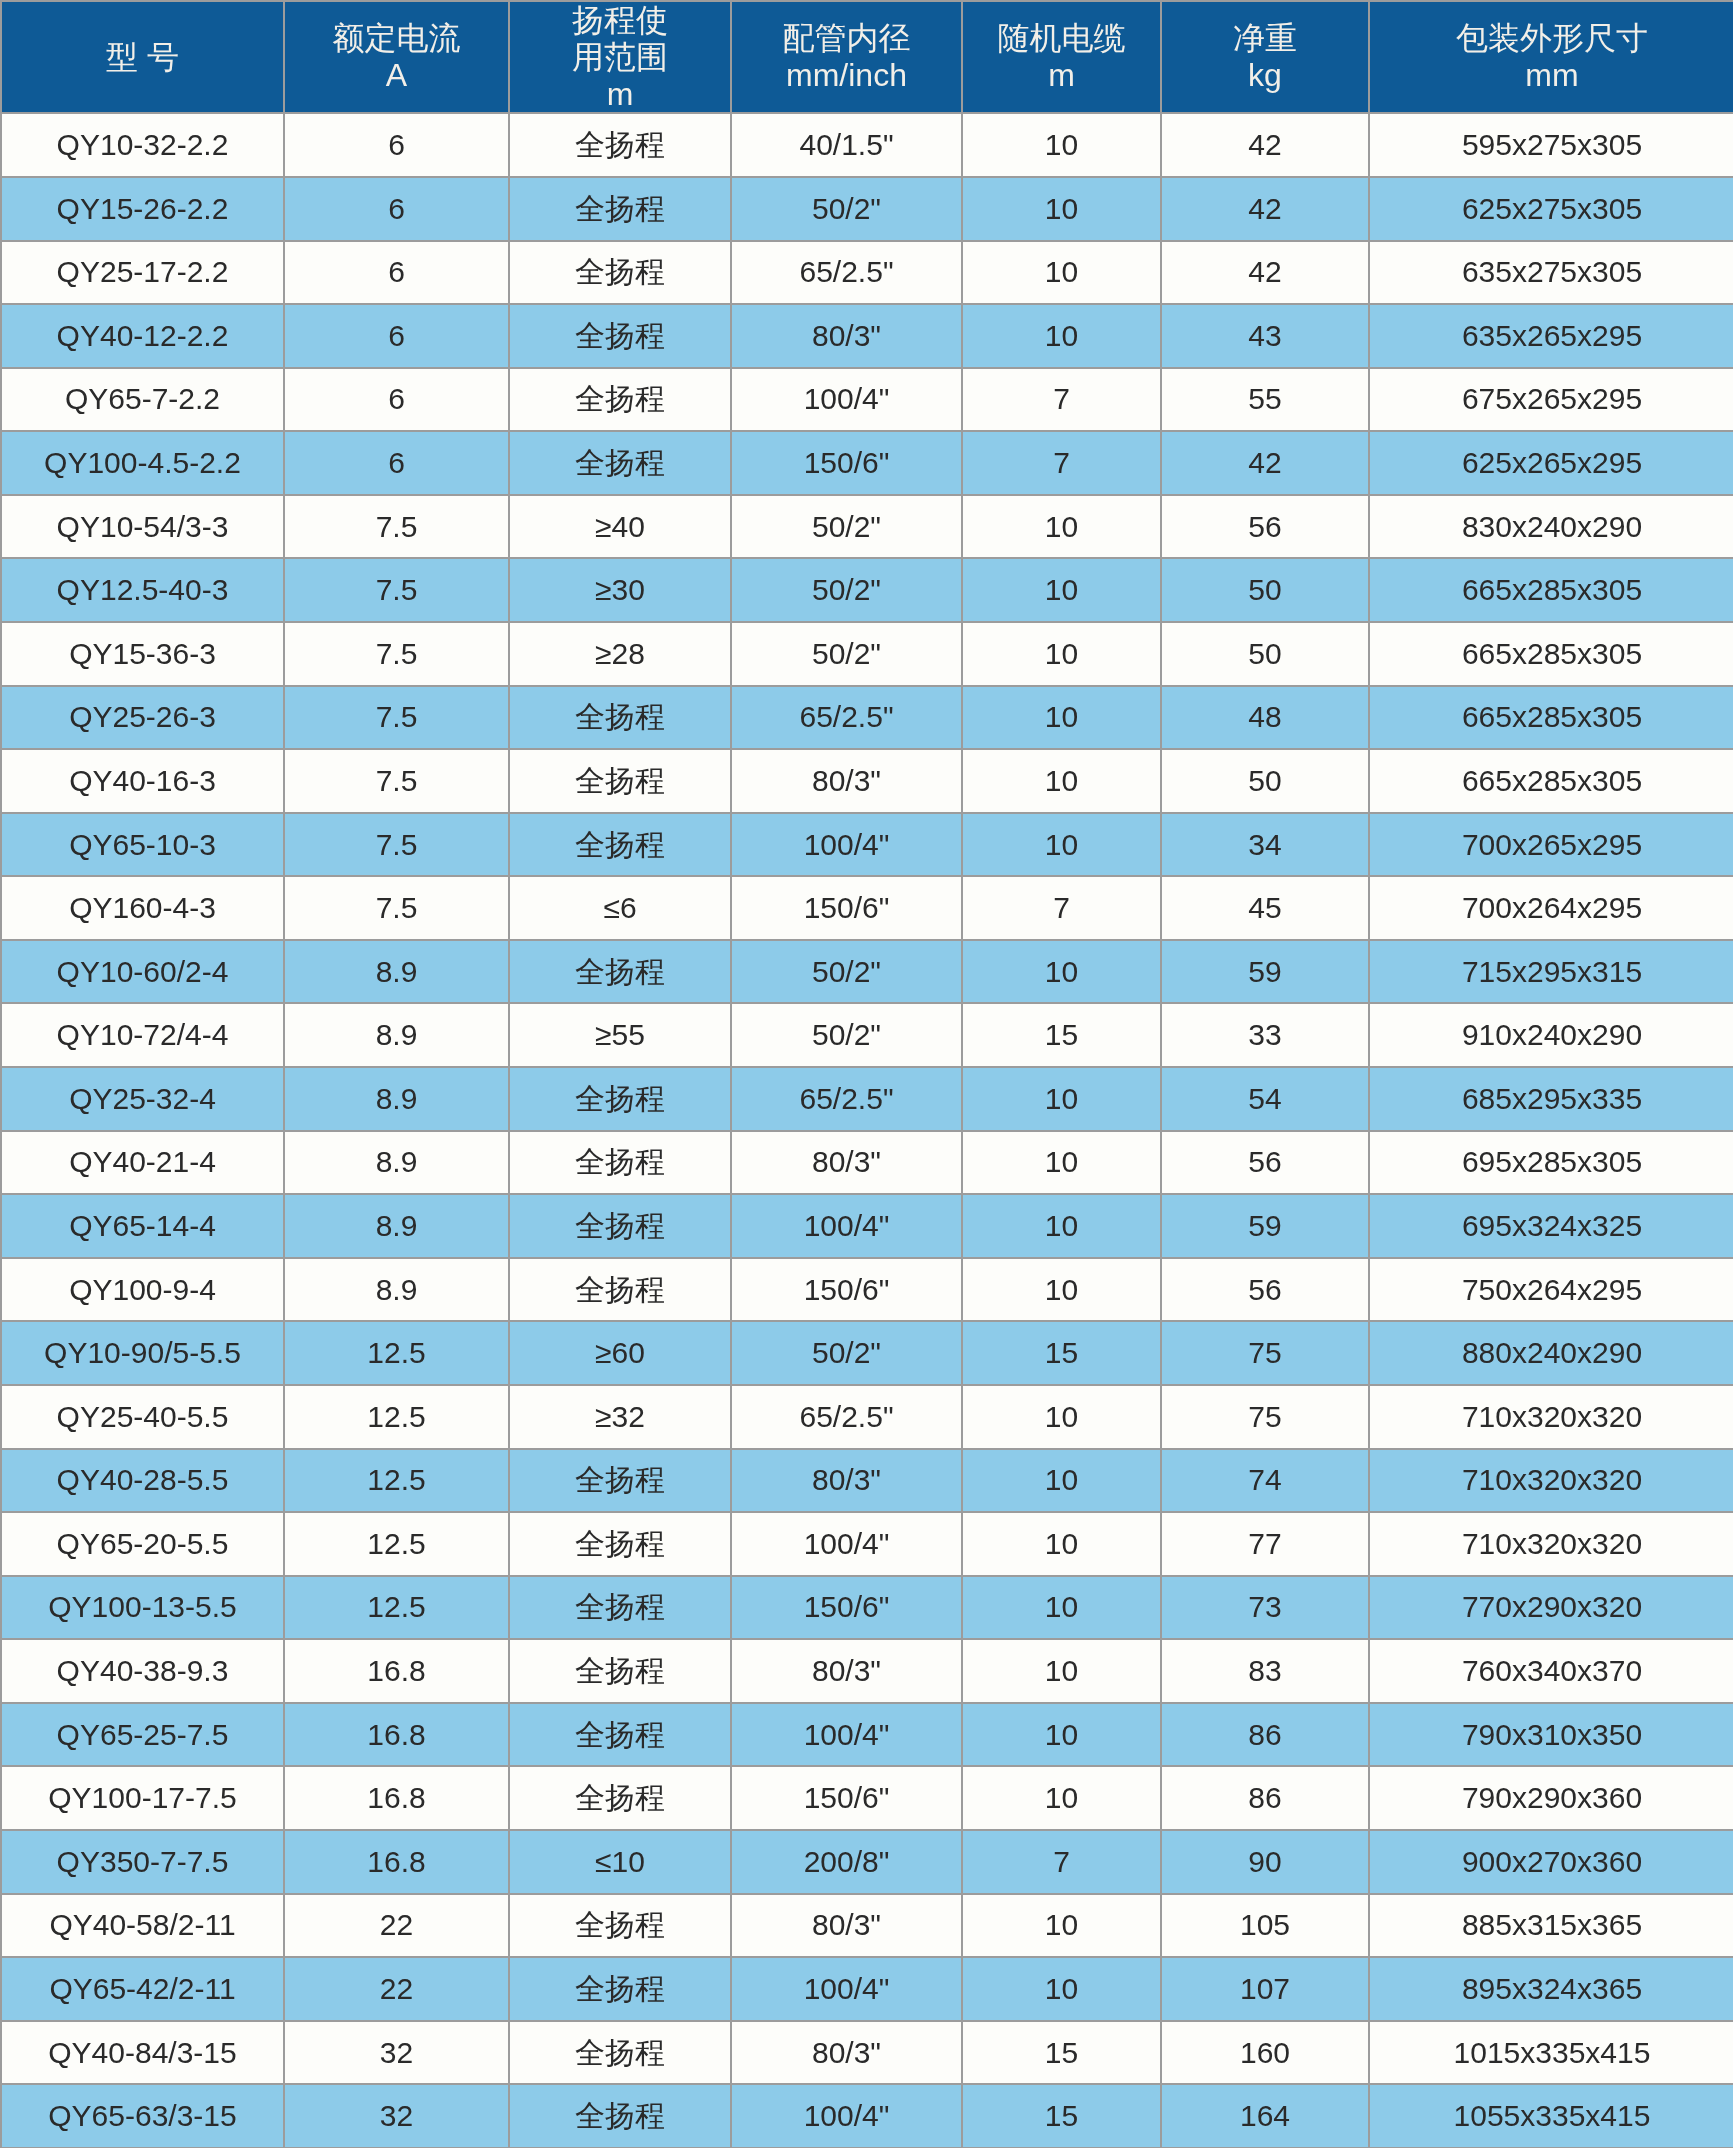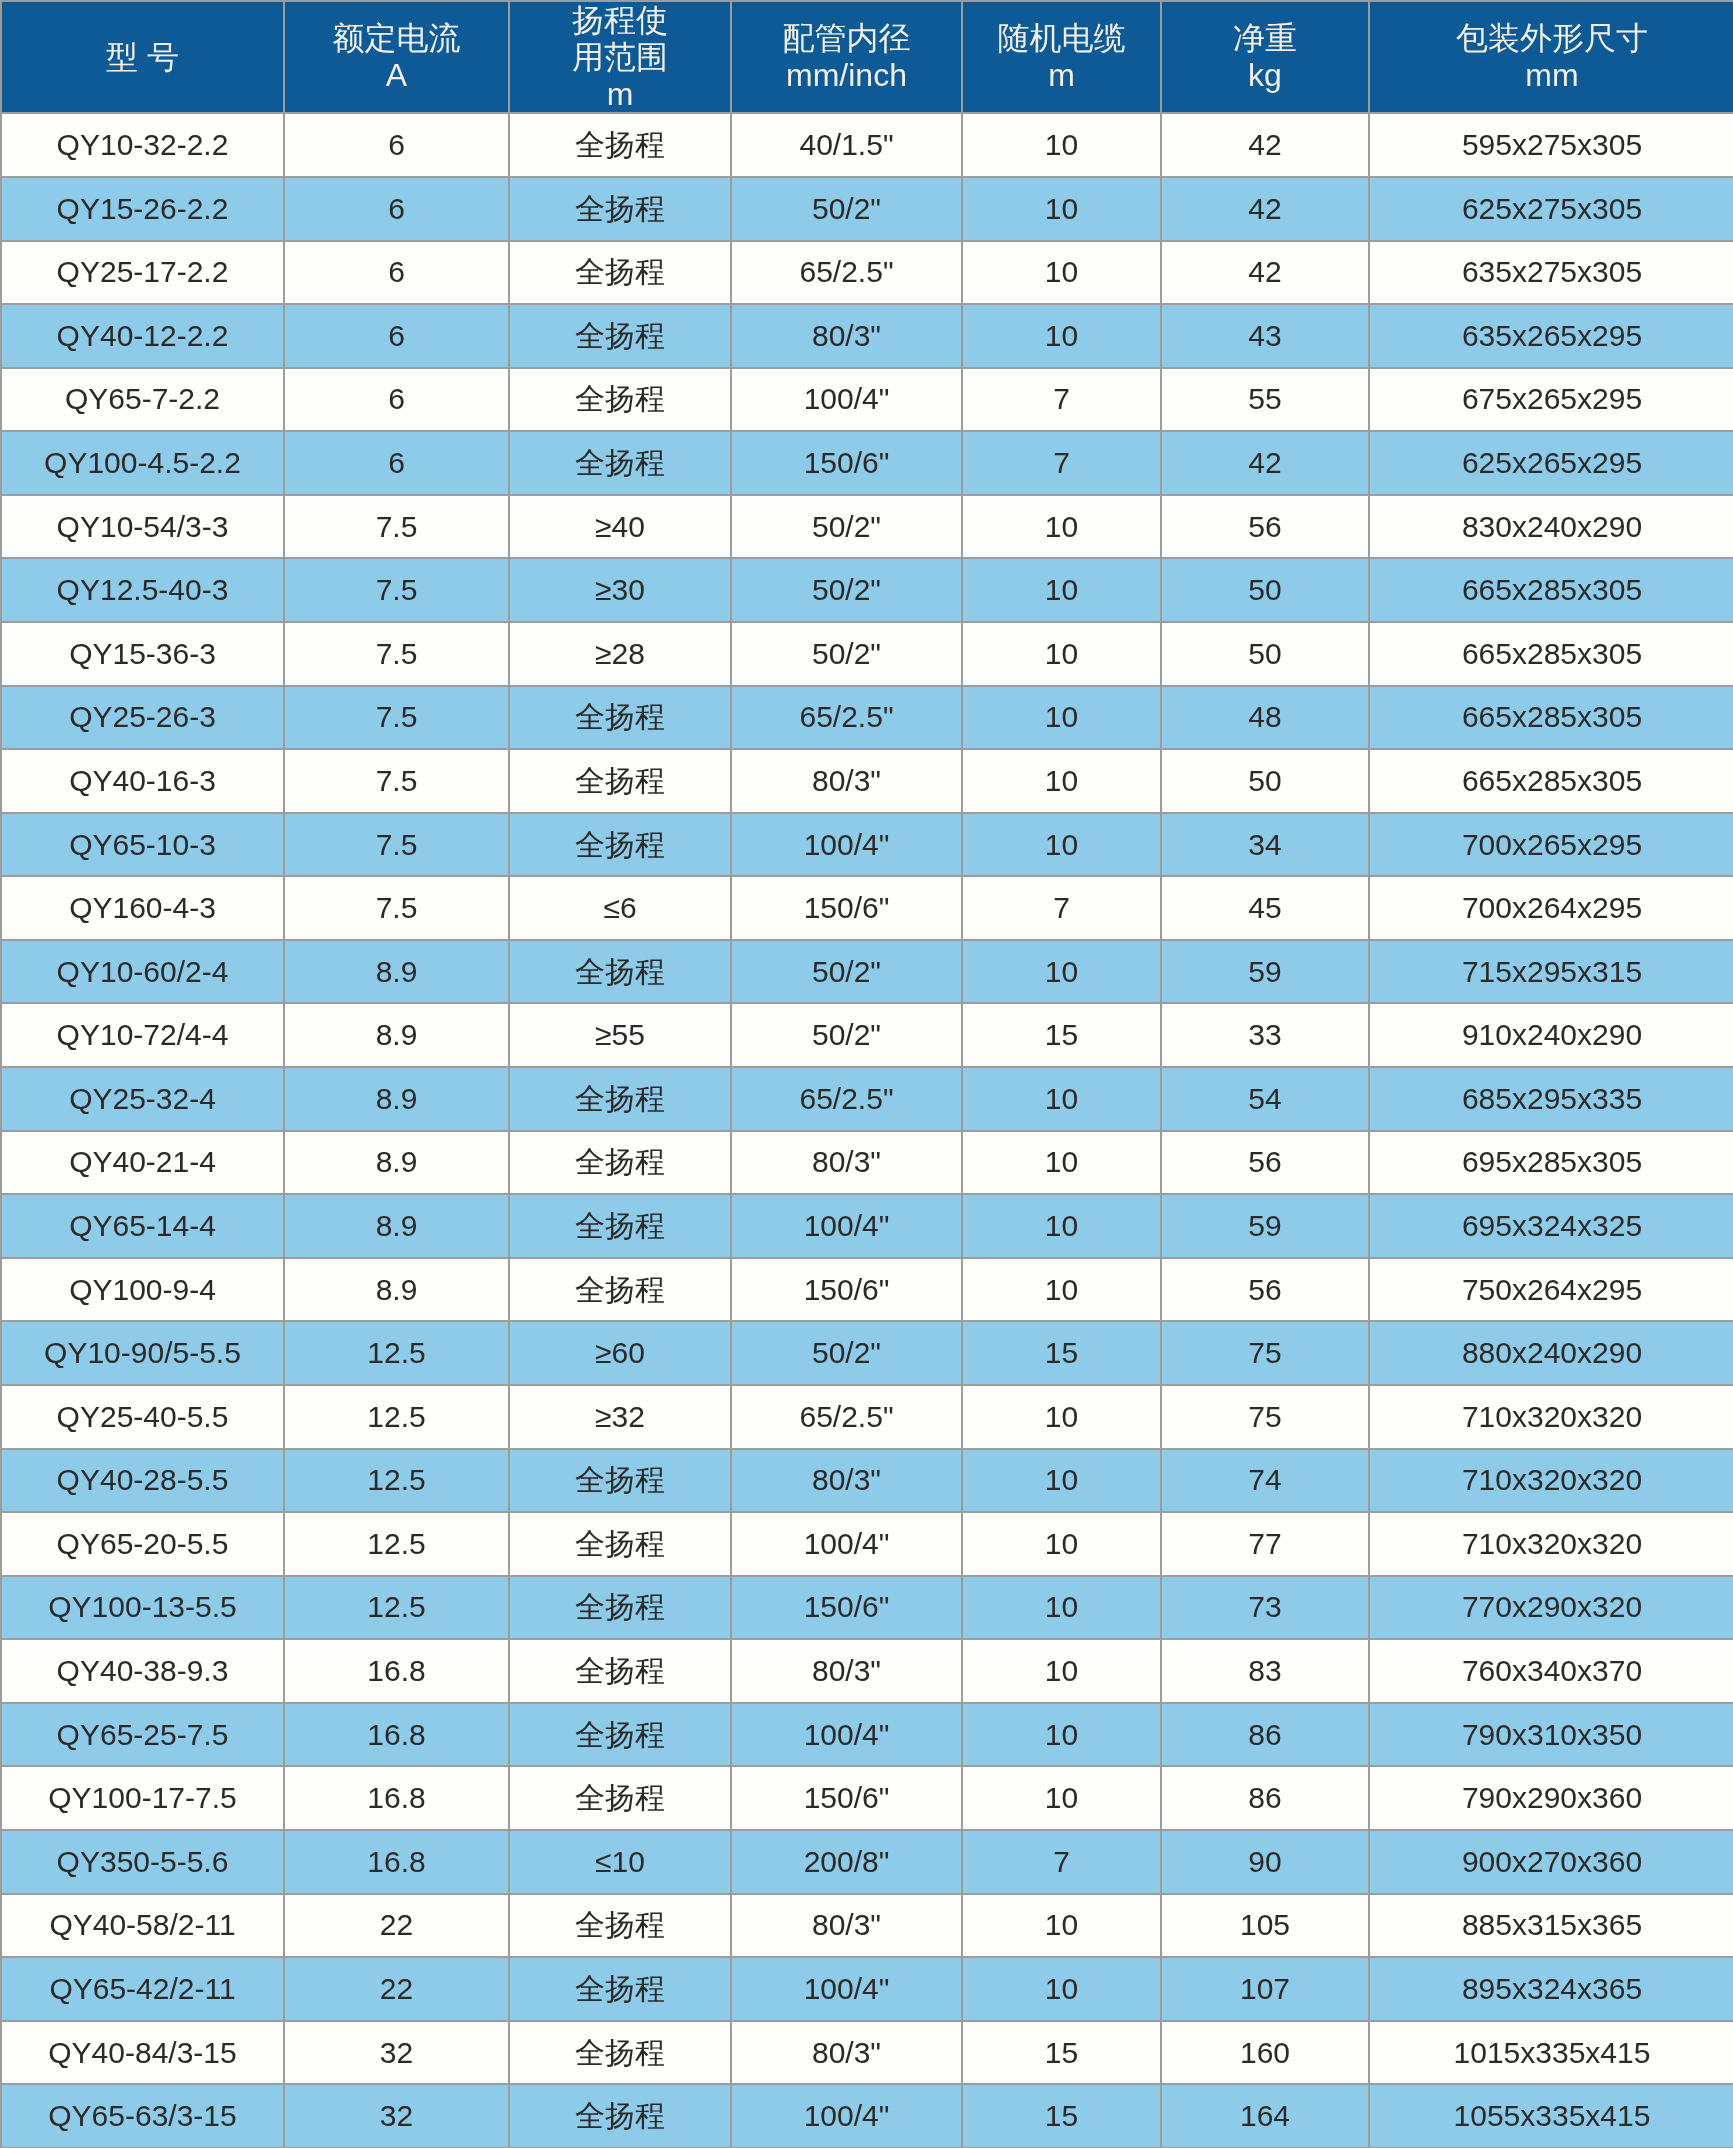--- a/index.html
+++ b/index.html
@@ -304,21 +304,21 @@
         <tr class="row-white">
           <td class="cell-model">QY100-17-7.5</td>
           <td>16.8</td>
           <td>全扬程</td>
           <td>150/6"</td>
           <td>10</td>
           <td>86</td>
           <td>790x290x360</td>
         </tr>
         <tr class="row-blue">
-          <td class="cell-model">QY350-5-5.6</td>
+          <td class="cell-model">QY350-7-7.5</td>
           <td>16.8</td>
           <td>≤10</td>
           <td>200/8"</td>
           <td>7</td>
           <td>90</td>
           <td>900x270x360</td>
         </tr>
         <tr class="row-white">
           <td class="cell-model">QY40-58/2-11</td>
           <td>22</td>

